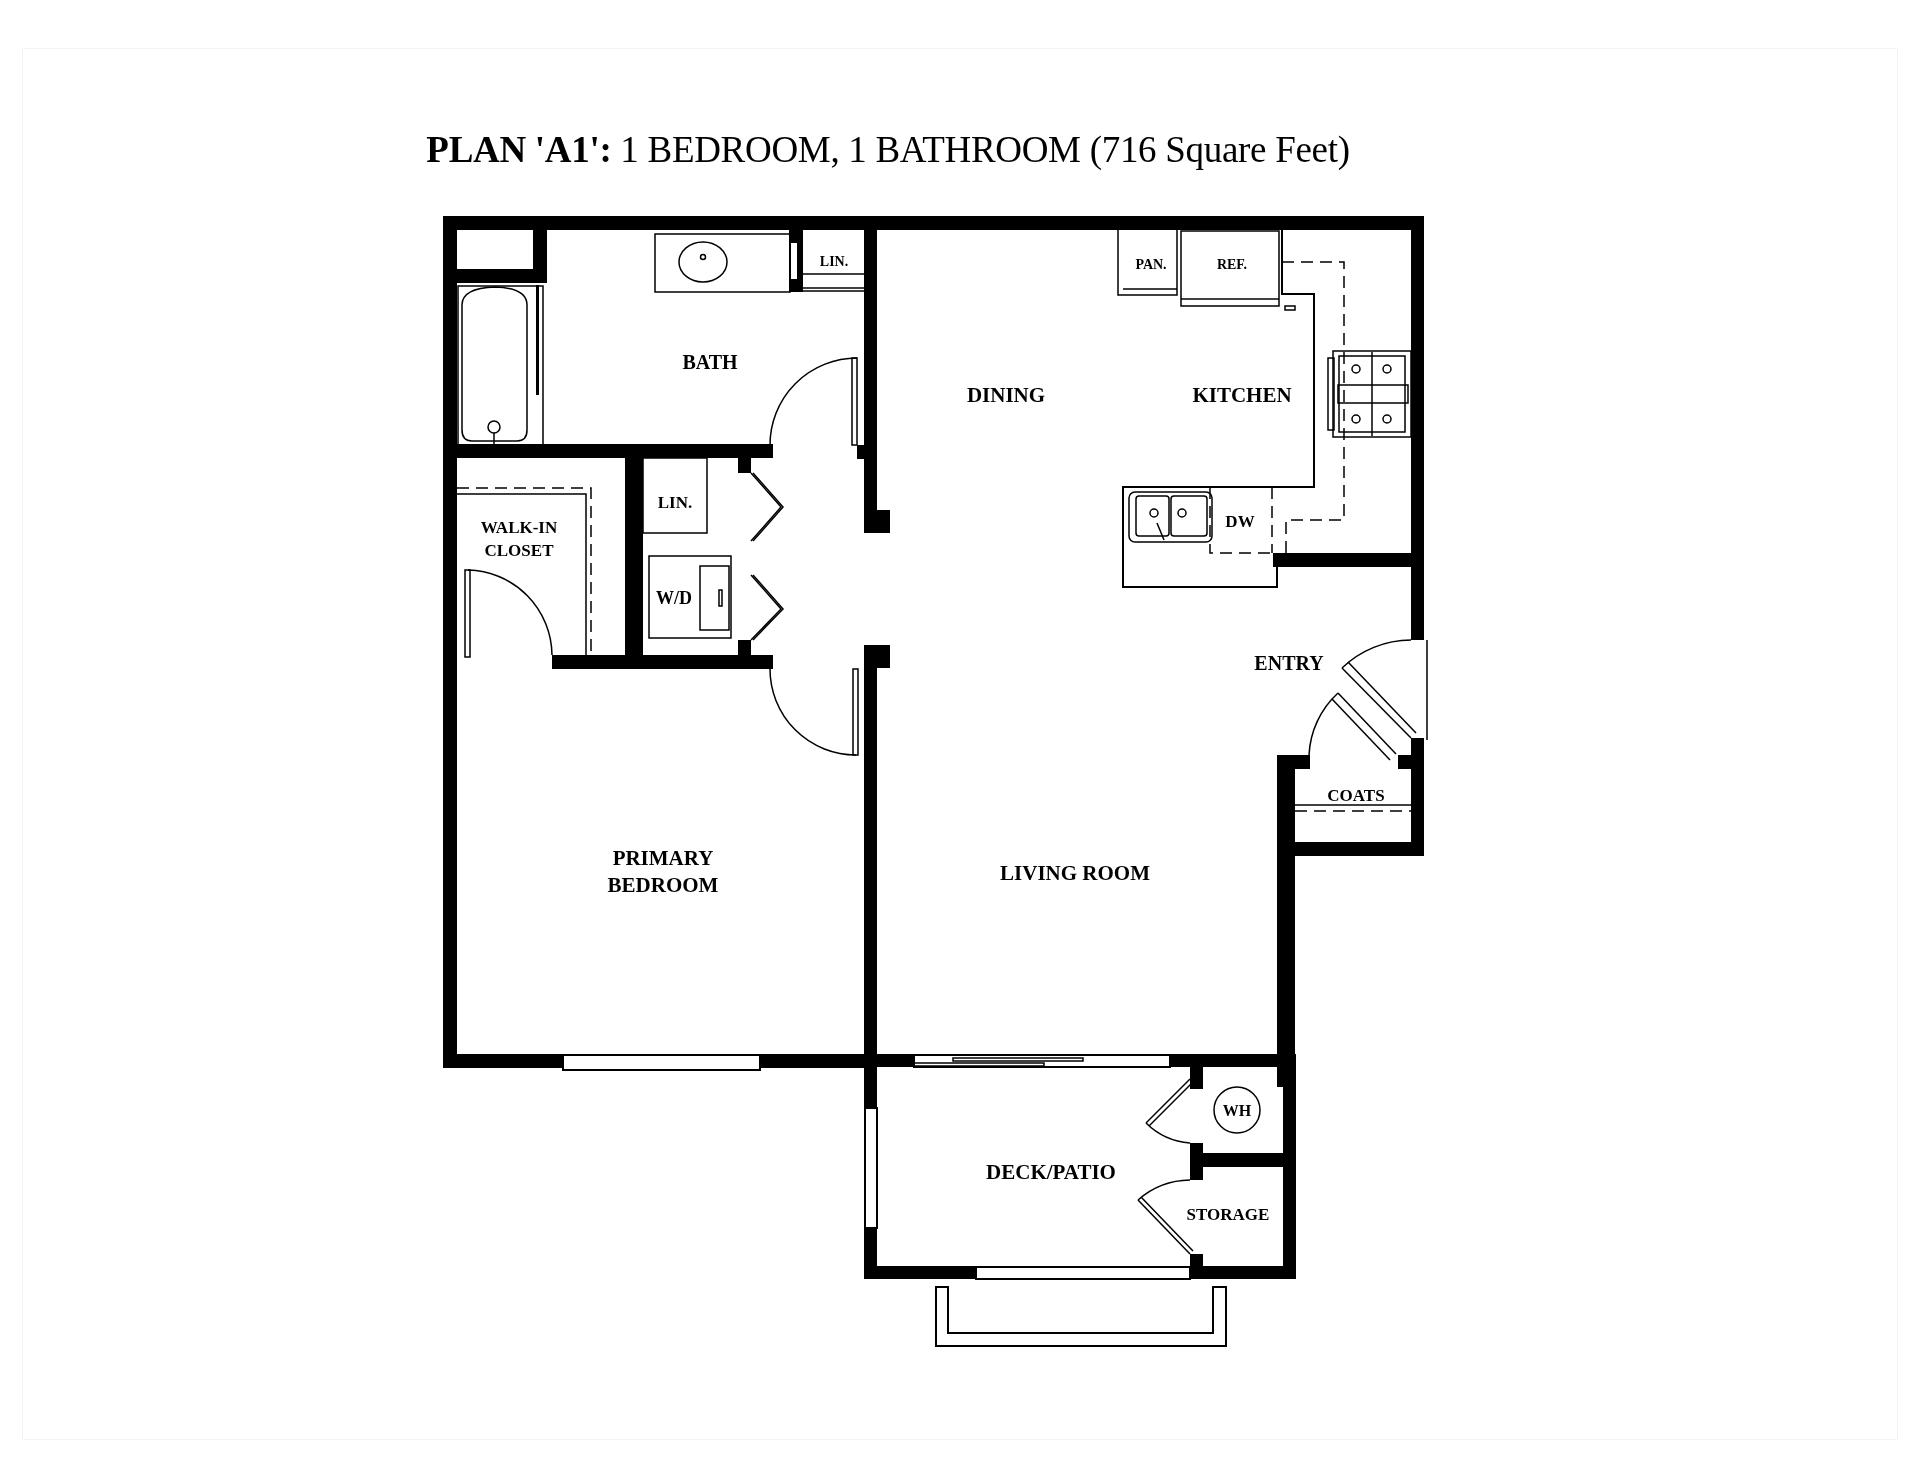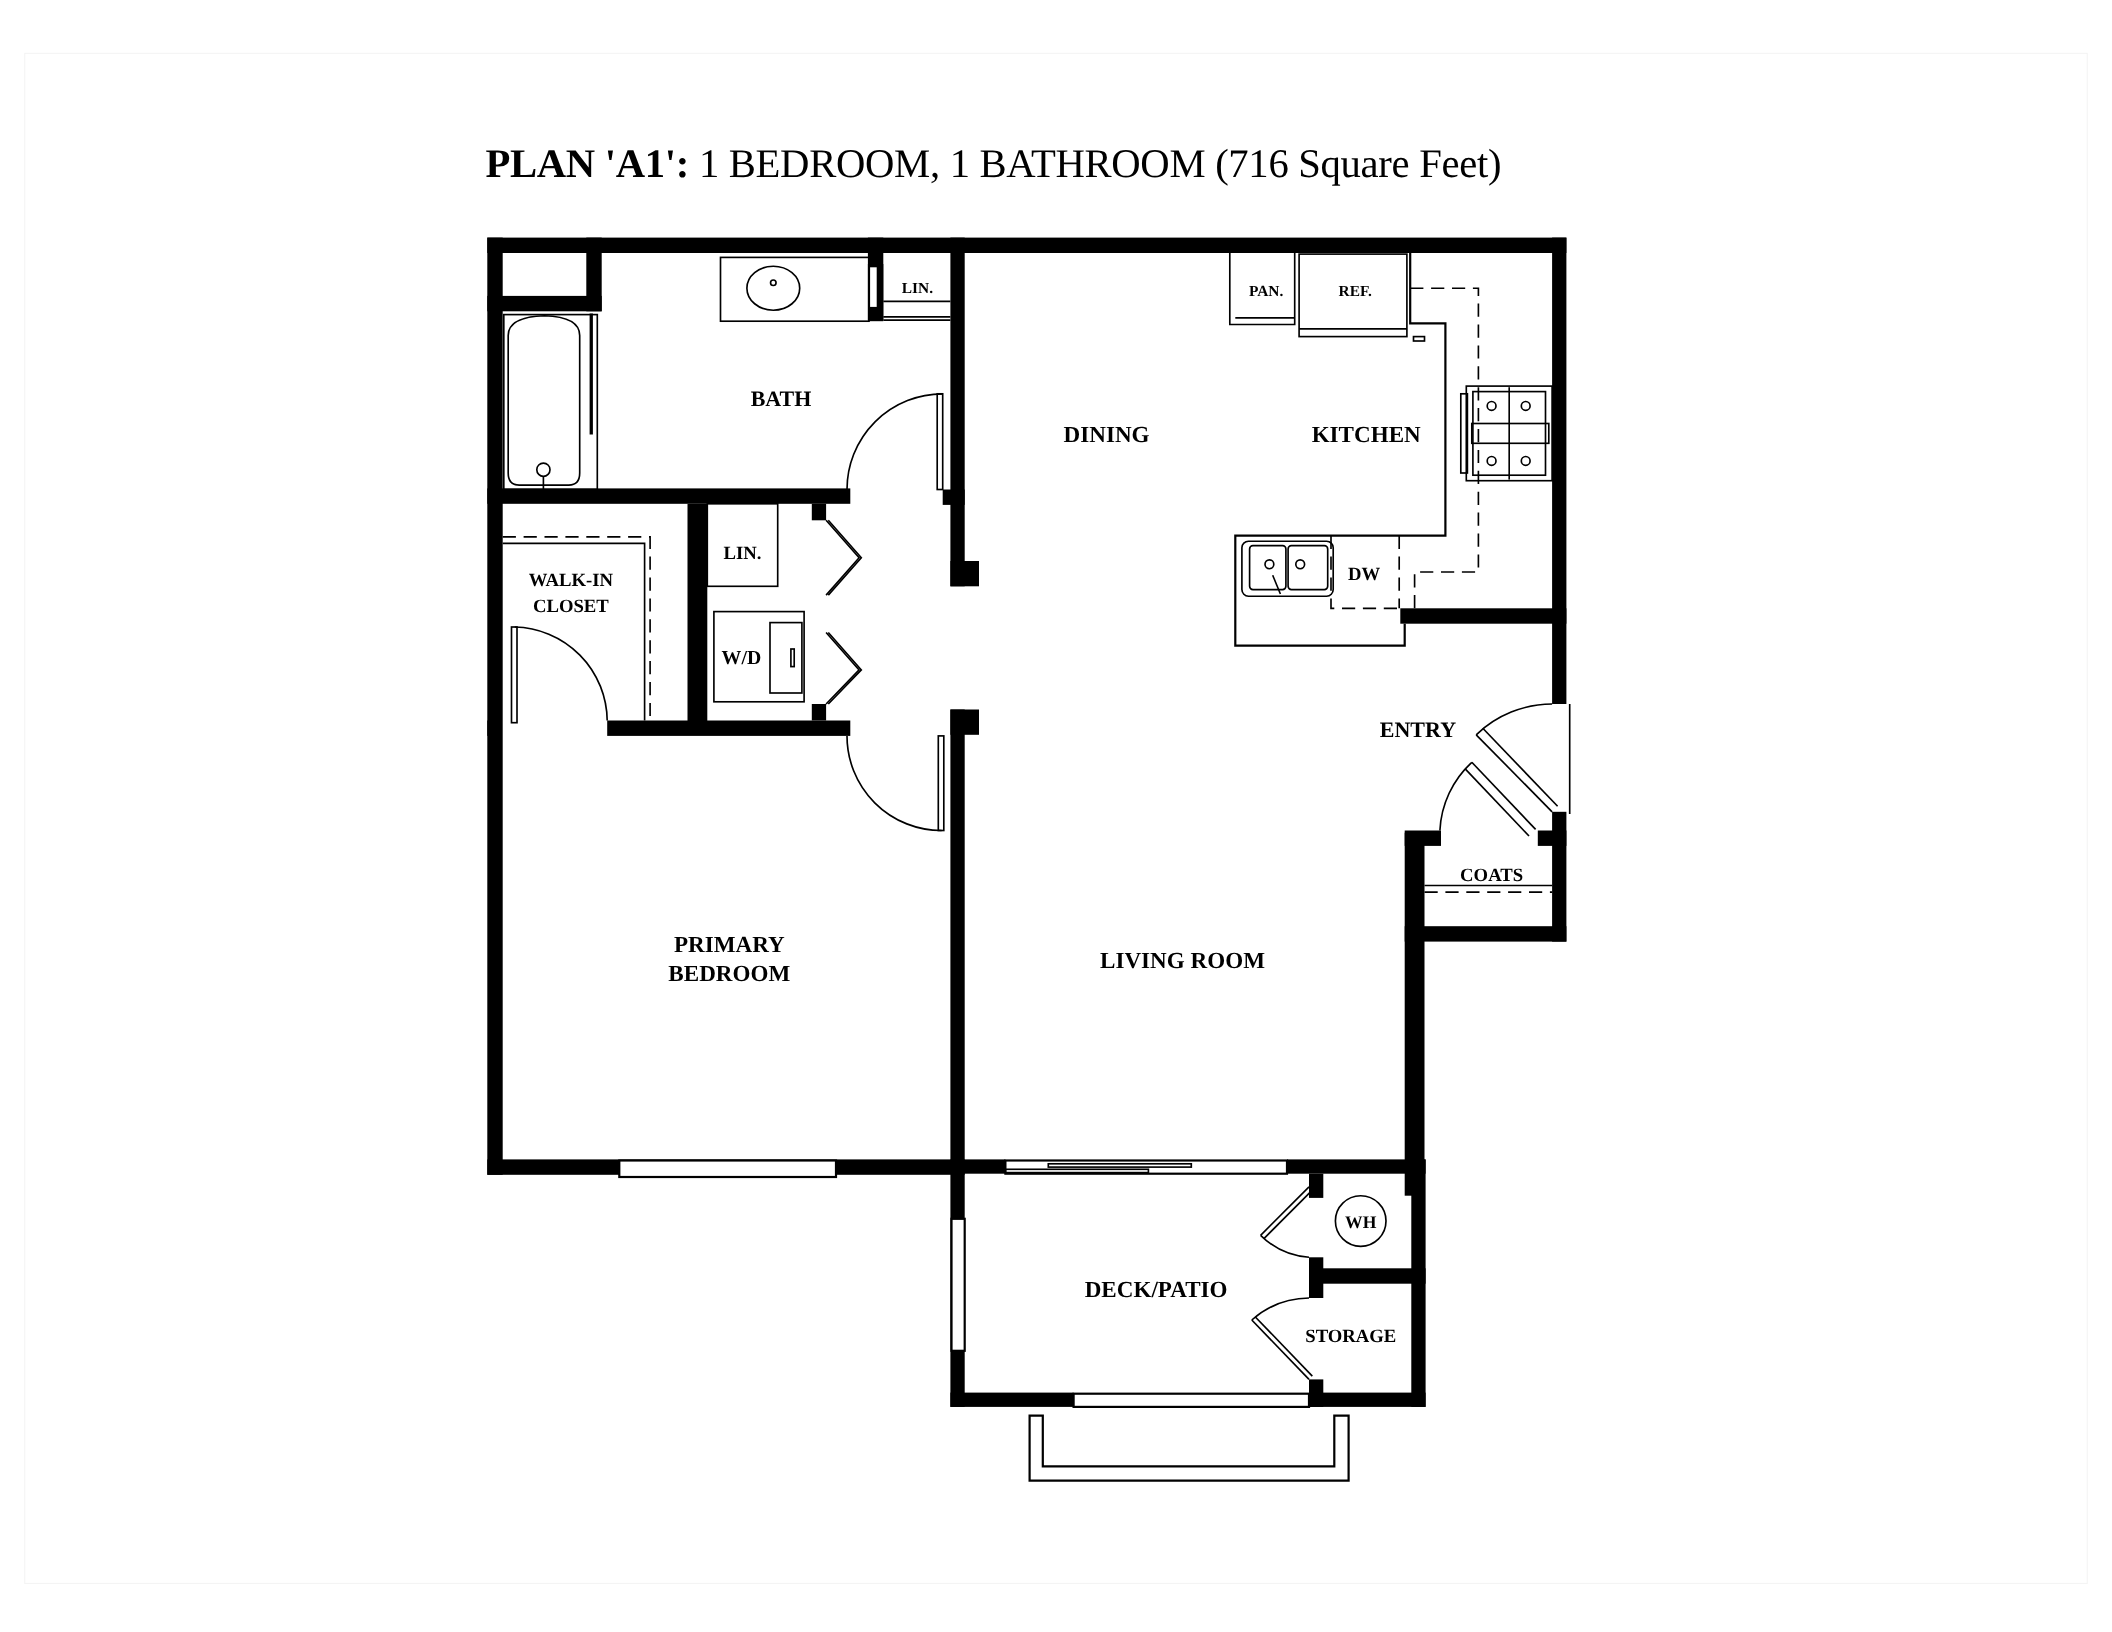--- a/index.html
+++ b/index.html
@@ -1,19 +1,19 @@
 <!DOCTYPE html>
 <html><head>
   <meta charset="utf-8">
   <style>
     html, body { margin: 0; padding: 0; background: #ffffff; }
     body { width: 1920px; height: 1484px; position: relative; overflow: hidden; }
     .frame { position: absolute; left: 22px; top: 48px; width: 1876px; height: 1392px; border: 1px solid #f4f4f4; box-sizing: border-box; }
     .title { position: absolute; left: 0; top: 128px; width: 1776px; text-align: center;
-      font-family: "Liberation Serif", "DejaVu Serif", serif; font-size: 37px; color: #000; letter-spacing: -0.3px; padding-left: 15px; }
+      font-family: "Liberation Serif", "DejaVu Serif", serif; font-size: 37px; color: #000; letter-spacing: -0.3px; }
     .title .b { font-weight: bold; }
     svg { position: absolute; left: 0; top: 0; }
     .lbl { font-family: "Liberation Serif", "DejaVu Serif", serif; font-weight: bold; fill: #000; }
     .w { fill: #000; }
     .ln { fill: none; stroke: #000; stroke-width: 2; }
     .thin { fill: none; stroke: #000; stroke-width: 1.5; }
     .dash { fill: none; stroke: #000; stroke-width: 1.5; stroke-dasharray: 12 7; }
     .win { fill: #fff; stroke: #000; stroke-width: 2; }
   </style>
 </head>

